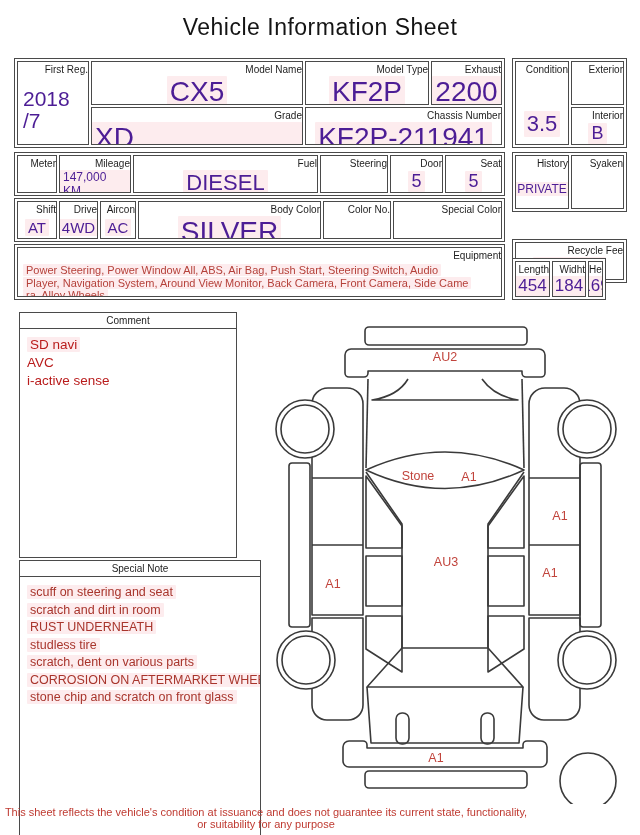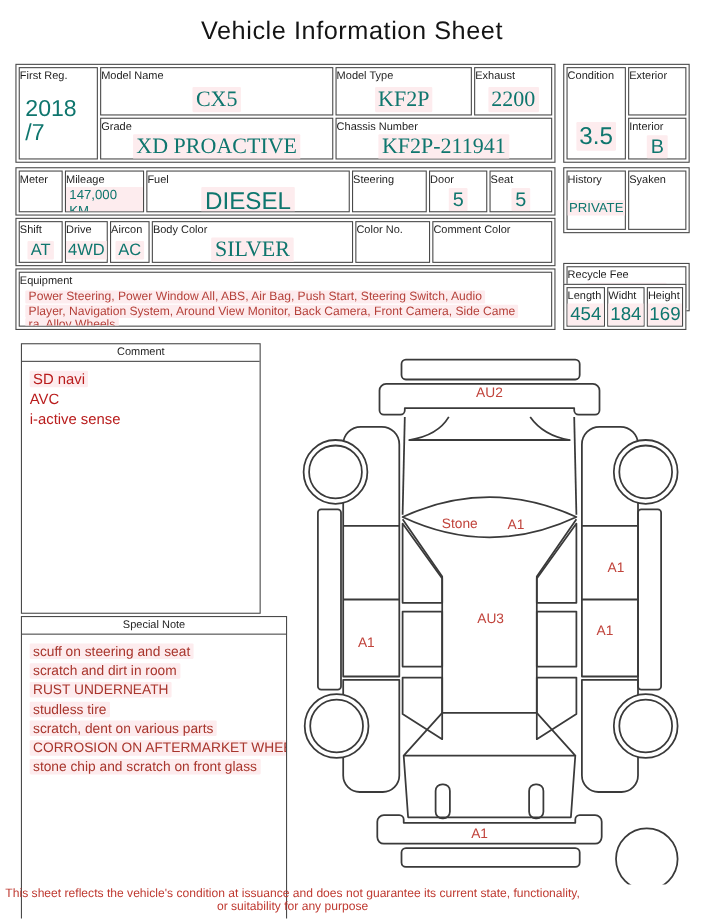--- a/index.html
+++ b/index.html
@@ -2,24 +2,24 @@
 <html><head>
 <meta charset="utf-8">
 <style>
   html,body{margin:0;padding:0;background:#fff;}
   body{width:640px;height:835px;position:relative;font-family:"Liberation Sans",sans-serif;-webkit-font-smoothing:antialiased;}
   *{box-sizing:border-box;}
   .abs{position:absolute;}
   .title{top:14px;left:0;width:640px;text-align:center;font-size:23px;letter-spacing:.5px;color:#141414;font-weight:500;}
   .tbl{display:grid;gap:2px;border:1px solid #4a4a4a;padding:2px;background:#fff;}
   .cell{border:1px solid #4a4a4a;display:flex;flex-direction:column;overflow:hidden;background:#fff;}
-  .lbl{flex:none;font-size:10px;line-height:13px;color:#1d1d1d;text-align:left;padding-top:1px;}
-  .val{flex:1;display:flex;align-items:center;justify-content:center;color:#0f766e;}
+  .lbl{flex:none;font-size:10px;line-height:13px;color:#1d1d1d;text-align:right;padding-top:1px;}
+  .val{flex:1;display:flex;align-items:center;justify-content:center;color:#4c1d95;}
   .hl{background:#fdecee;padding:0 3px;border-radius:1px;}
-  .v20{font-size:20px;font-family:Liberation Serif, serif;} .v22{font-size:22px;} .v18{font-size:18px;}
+  .v20{font-size:28px;} .v22{font-size:22px;} .v18{font-size:18px;}
   .v15{font-size:15px;} .v12{font-size:12px;} .v17{font-size:17px;}
   .firstreg .val{flex-direction:column;align-items:flex-start;justify-content:center;padding-left:5px;font-size:21px;line-height:22px;}
   .equip-text{flex:1;padding:2px 5px 0 5px;color:#b5413a;font-size:11px;line-height:12.5px;}
   .equip-text div{white-space:nowrap;}
   .panel{border:1px solid #4a4a4a;background:#fff;display:flex;flex-direction:column;}
   .panel-h{flex:none;border-bottom:1px solid #4a4a4a;font-size:10px;line-height:15px;text-align:center;color:#1d1d1d;}
   .panel-b{flex:1;padding:7px 7px;overflow:hidden;}
   .comment-line{font-size:13.5px;line-height:18px;color:#b91c1c;white-space:nowrap;}
   .note-line{font-size:12.5px;line-height:17.5px;color:#a8352c;white-space:nowrap;}
   .footer{top:806px;left:0;width:532px;text-align:center;font-size:11px;color:#bf3a31;}
@@ -160,21 +160,21 @@
     <div class="lbl">Body Color</div>
     <div class="val v20">
         <span class="hl">SILVER</span>
       </div>
   </div>
   <div class="cell">
     <div class="lbl">Color No.</div>
     <div class="val v12"></div>
   </div>
   <div class="cell">
-    <div class="lbl">Comment Color</div>
+    <div class="lbl">Special Color</div>
     <div class="val v12"></div>
   </div>
 </div>
 
 <div class="abs tbl" style="left:512px;top:198px;width:115px;height:44px;grid-template-columns:1fr;margin-top:41px;">
   <div class="cell">
     <div class="lbl">Recycle Fee</div>
     <div class="val v22">
         <span class="hl">12,570</span>
       </div>
@@ -185,21 +185,21 @@
   <div class="cell">
     <div class="lbl">Equipment</div>
     <div class="equip-text">
       <div><span class="hl">Power Steering, Power Window  All, ABS, Air Bag, Push Start, Steering Switch, Audio</span></div>
       <div><span class="hl">Player, Navigation System, Around View Monitor, Back Camera, Front Camera, Side Came</span></div>
       <div><span class="hl">ra, Alloy Wheels</span></div>
     </div>
   </div>
 </div>
 
-<div class="abs tbl" style="left:512px;top:258px;width:112px;height:42px;grid-template-columns:35px 34px 1fr;">
+<div class="abs tbl" style="left:512px;top:258px;width:94px;height:42px;grid-template-columns:35px 34px 1fr;">
   <div class="cell">
     <div class="lbl">Length</div>
     <div class="val v17">
         <span class="hl">454</span>
       </div>
   </div>
   <div class="cell">
     <div class="lbl">Widht</div>
     <div class="val v17">
         <span class="hl">184</span>

